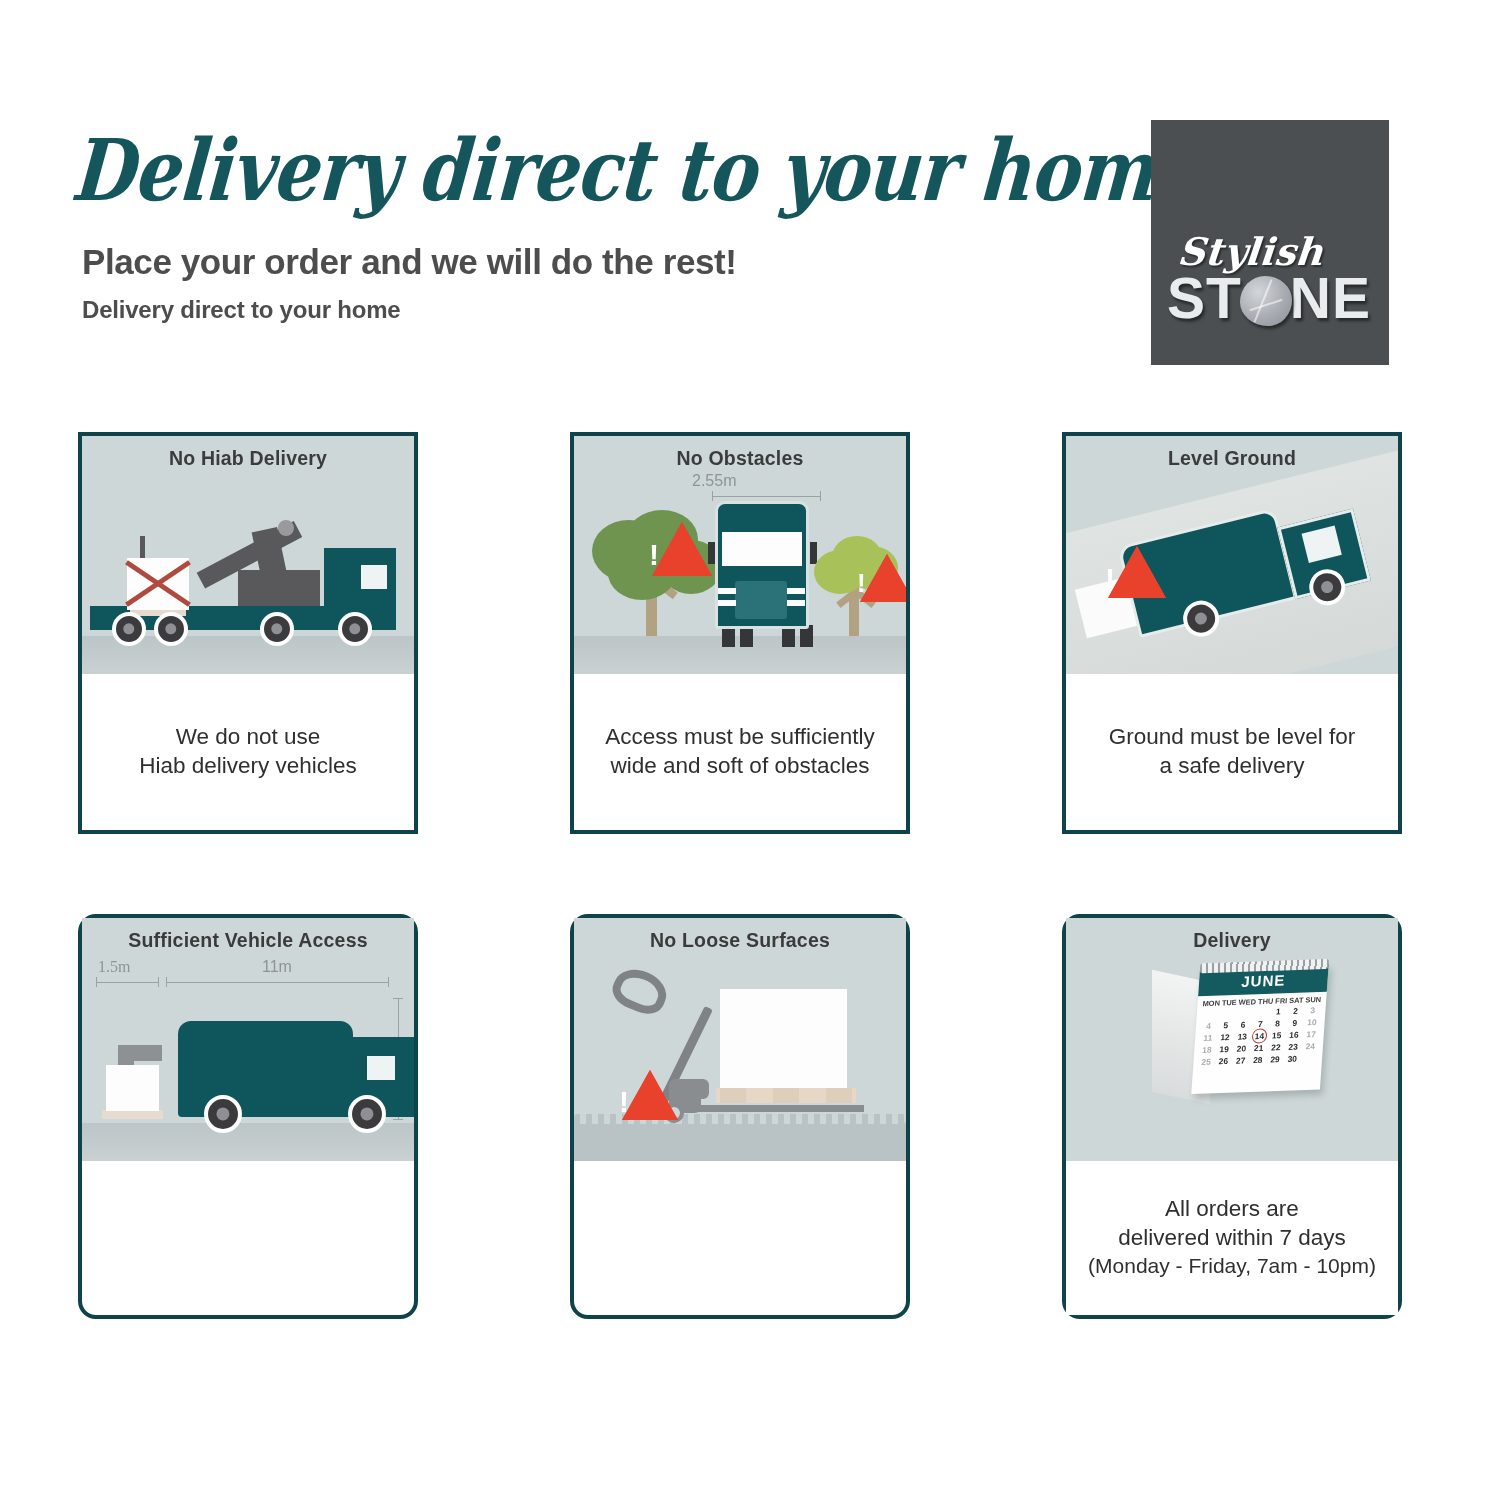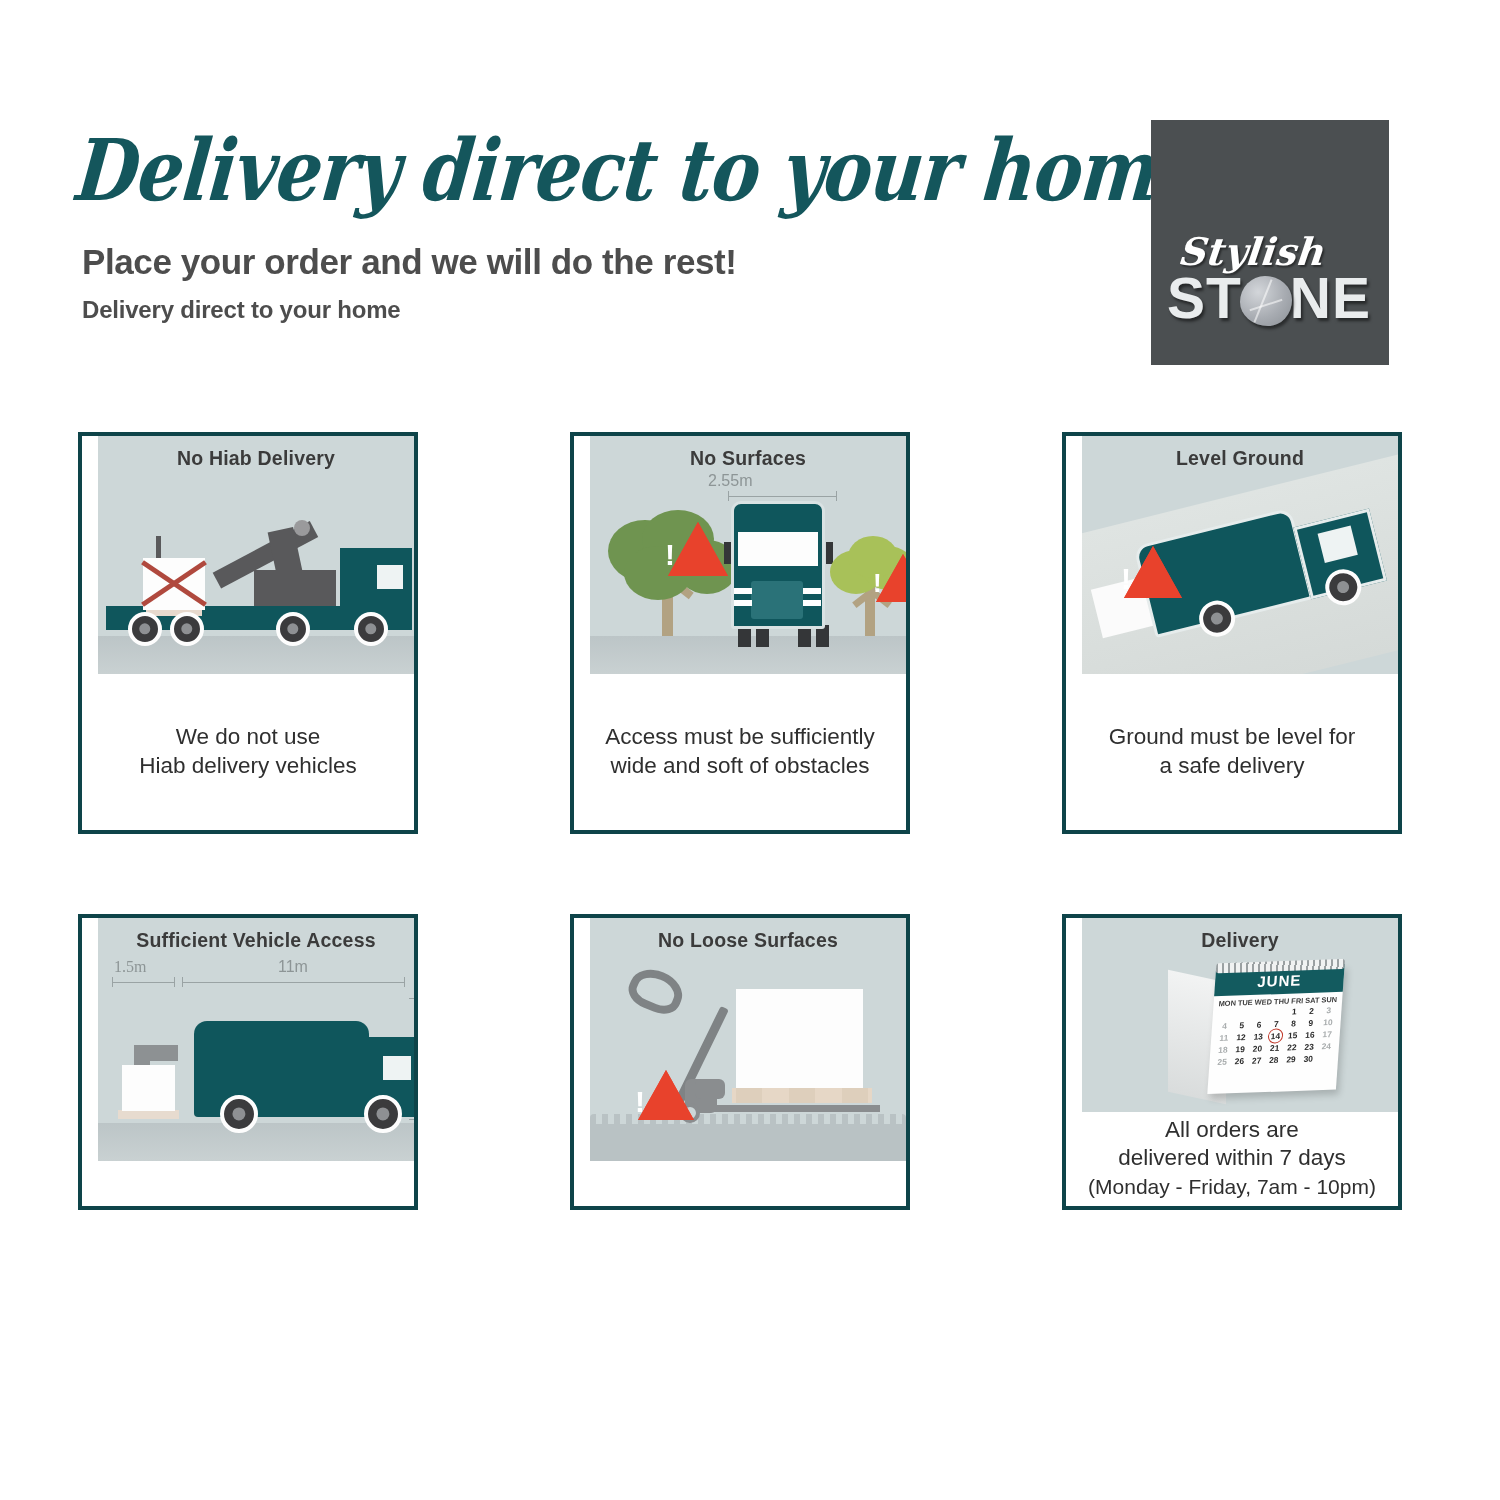--- a/index.html
+++ b/index.html
@@ -99,27 +99,26 @@
   .grid-row { display: flex; gap: 152px; }
   .grid-row.row2 { margin-top: 80px; }
 
   .card {
     width: 340px;
     border: 4px solid #0e4449;
     background: #ffffff;
     display: flex; flex-direction: column;
   }
   .card.r1 { height: 402px; }
-  .card.r2 { height: 296px; }
+  .card.r2 { height: 405px; border-radius: 18px; }
 
   .card-img {
     position: relative;
     background: linear-gradient(#cdd7d8 0%, #cdd7d8 100%);
     overflow: hidden;
-    margin-left: 16px;
   }
   .card.r1 .card-img { height: 238px; }
   .card.r2 .card-img { height: 243px; }
 
   .card-title {
     position: absolute; left: 0; right: 0; top: 11px;
     text-align: center;
     font-size: 19.5px; font-weight: bold;
     color: #3b3b3b;
     letter-spacing: .2px;
@@ -325,21 +324,21 @@
             </div>
         </div>
         <div class="card-caption">
           <p><span>We do not use</span><br>
              <span>Hiab delivery vehicles</span></p>
         </div>
       </div>
 
       <div class="card r1">
         <div class="card-img">
-          <div class="card-title">No Surfaces</div>
+          <div class="card-title">No Obstacles</div>
           <div class="ground"></div>
 
           <div class="dim-label" style="left:118px; top:36px;">2.55m</div>
           <div class="dim-line" style="left:138px; top:60px; width:108px;"></div>
           <div class="dim-tick" style="left:138px; top:55px; height:10px;"></div>
           <div class="dim-tick" style="left:246px; top:55px; height:10px;"></div>
 
           <div class="trunk" style="left:72px; bottom:38px; width:11px; height:62px;"></div>
           <div class="trunk" style="left:56px; bottom:82px; width:26px; height:8px; transform:rotate(-38deg);"></div>
           <div class="trunk" style="left:78px; bottom:82px; width:26px; height:8px; transform:rotate(38deg);"></div>

